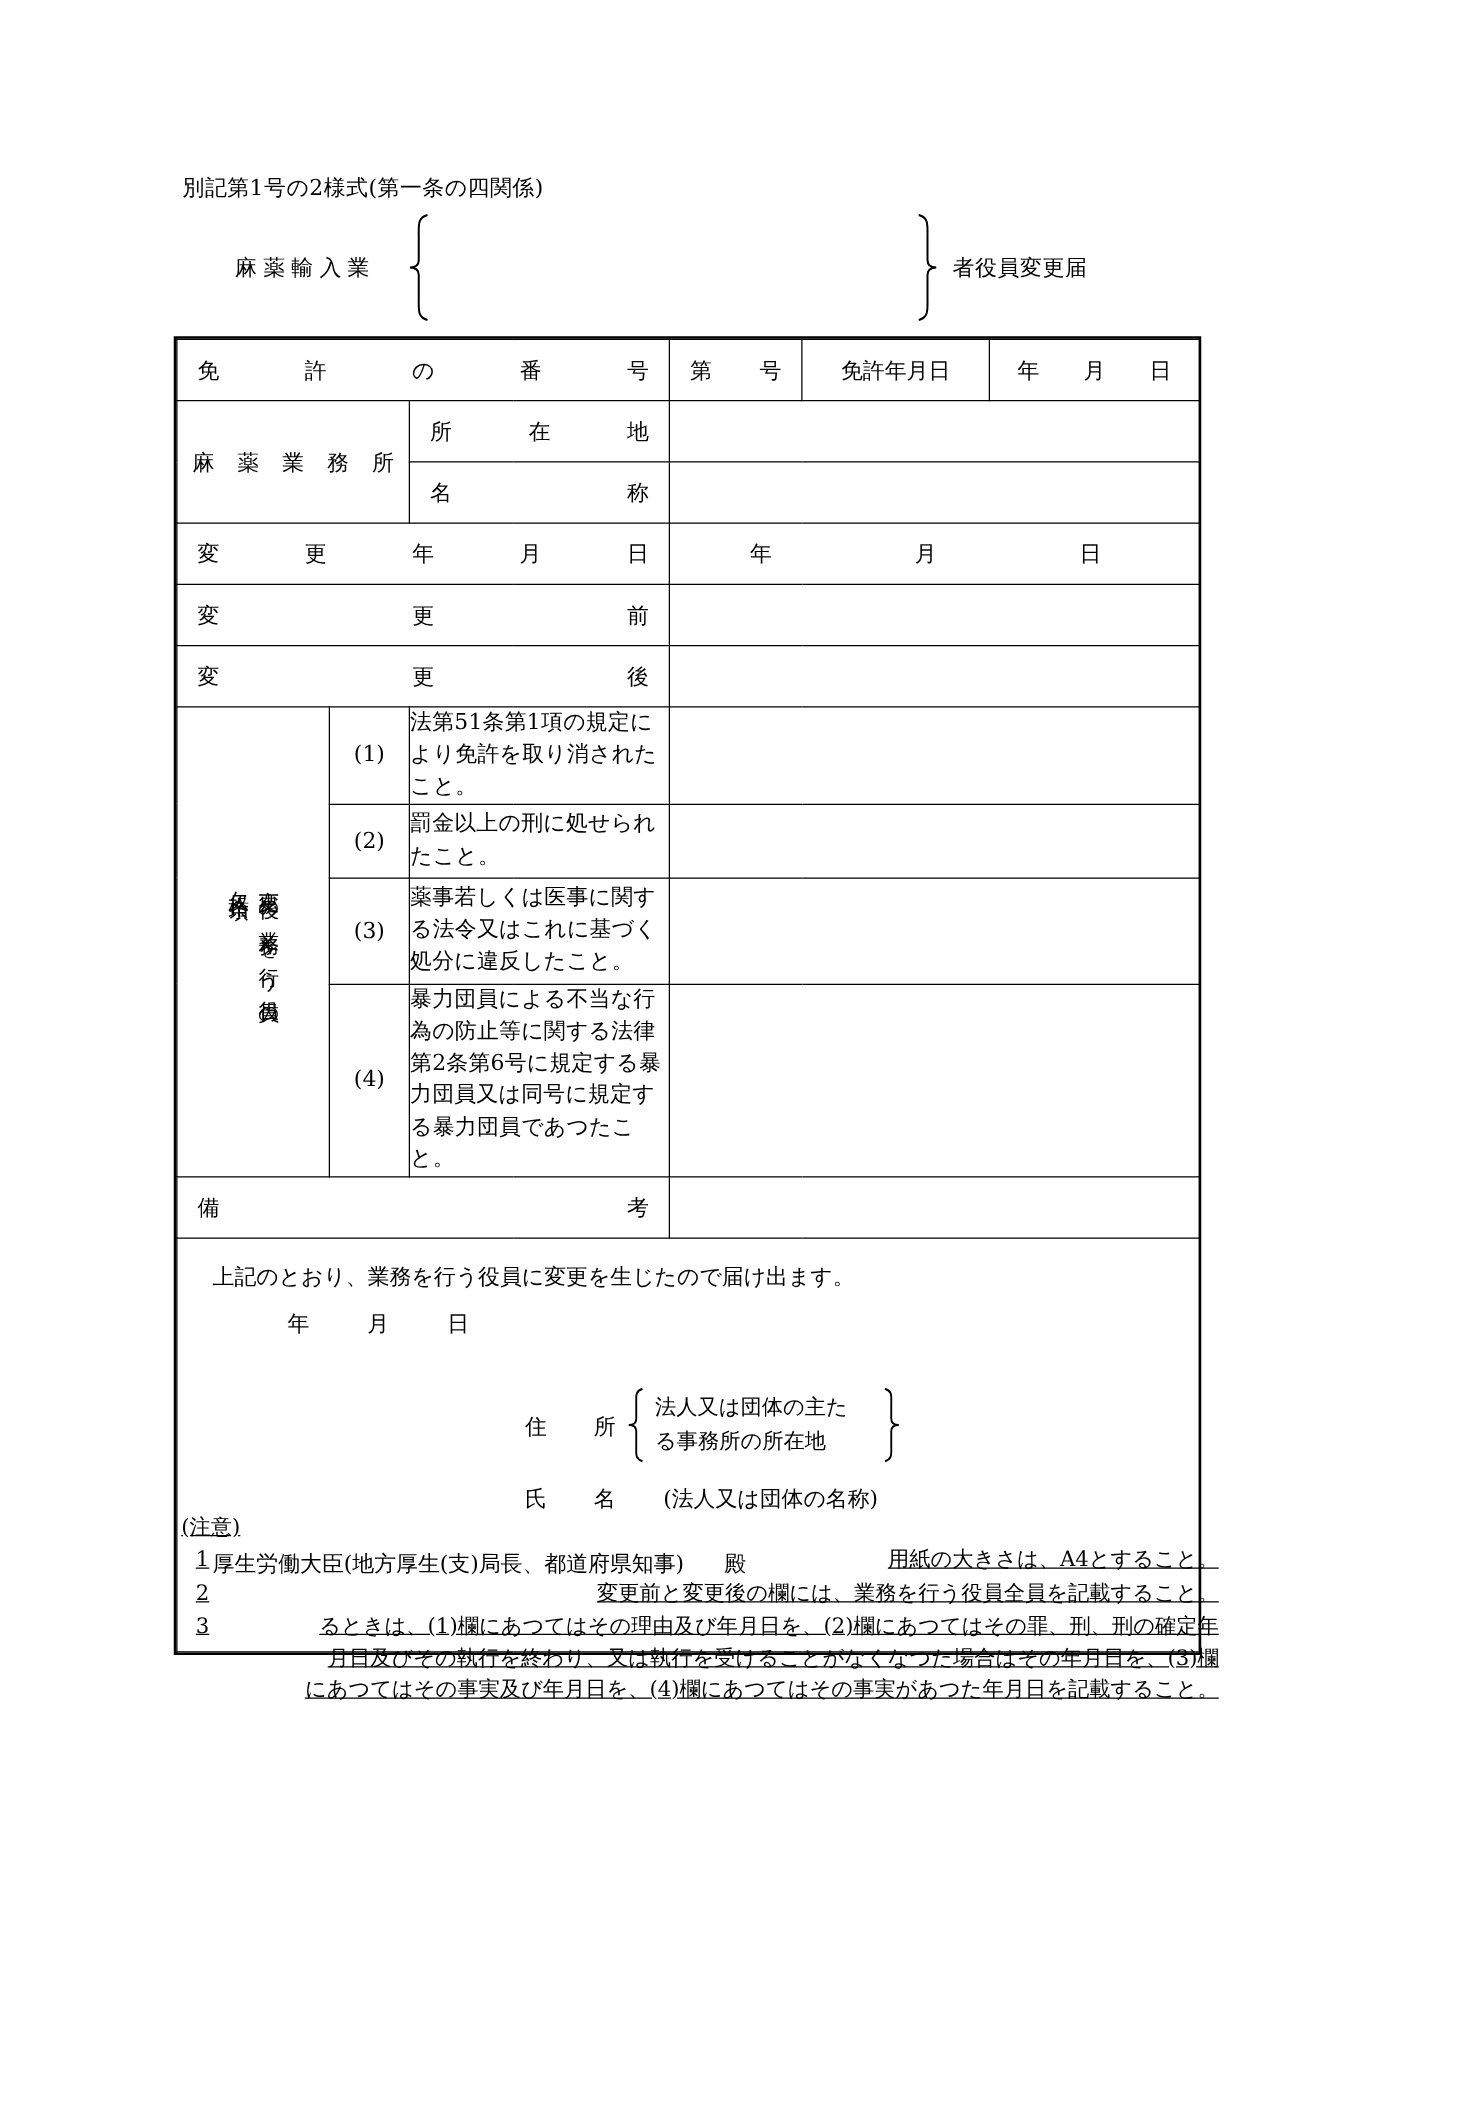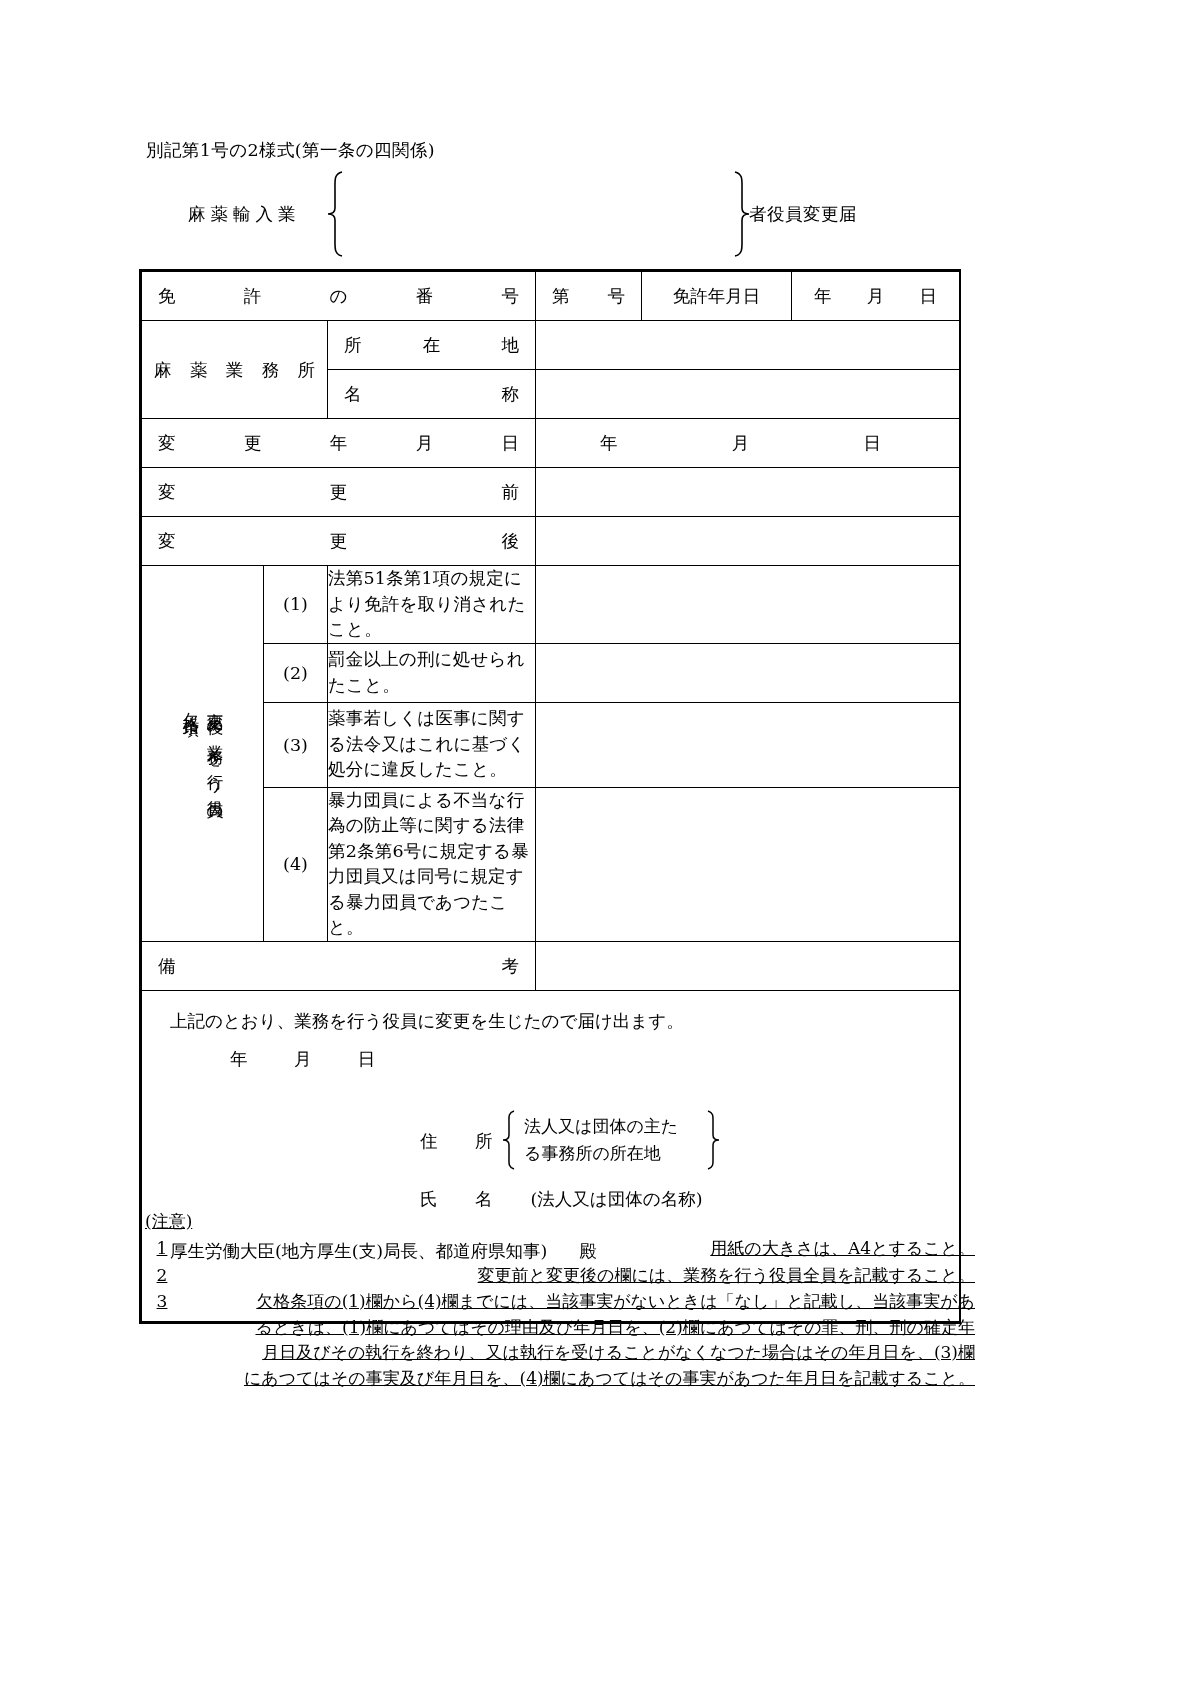--- a/index.html
+++ b/index.html
@@ -71,21 +71,21 @@
     width: 380px;
   }
   .brace-lines div {
     font-size: 17.5px;
     line-height: 27.5px;
     white-space: nowrap;
     letter-spacing: 0.3px;
   }
   .title-tail {
     position: absolute;
-    left: 603px;
+    left: 616px;
     top: 32px;
     font-size: 17.5px;
     white-space: nowrap;
     letter-spacing: 0.5px;
     font-family: Liberation Mono, monospace;
   }
 
   
   .table-wrap {
     position: absolute;
@@ -465,21 +465,20 @@
     <div class="note">
       <div class="n">2</div>
       <div class="t">
         <p>変更前と変更後の欄には、業務を行う役員全員を記載すること。</p>
       </div>
     </div>
 
     <div class="note">
       <div class="n">3</div>
       <div class="t">
-        <p>欠格条項の(1)欄から(4)欄までには、当該事実がないときは「なし」と記載し、当該事実があ</p>
         <p class="ind">るときは、(1)欄にあつてはその理由及び年月日を、(2)欄にあつてはその罪、刑、刑の確定年</p>
         <p class="ind">月日及びその執行を終わり、又は執行を受けることがなくなつた場合はその年月日を、(3)欄</p>
         <p class="ind">にあつてはその事実及び年月日を、(4)欄にあつてはその事実があつた年月日を記載すること。</p>
       </div>
     </div>
   </div>
 
 </div>
 
 </body></html>

